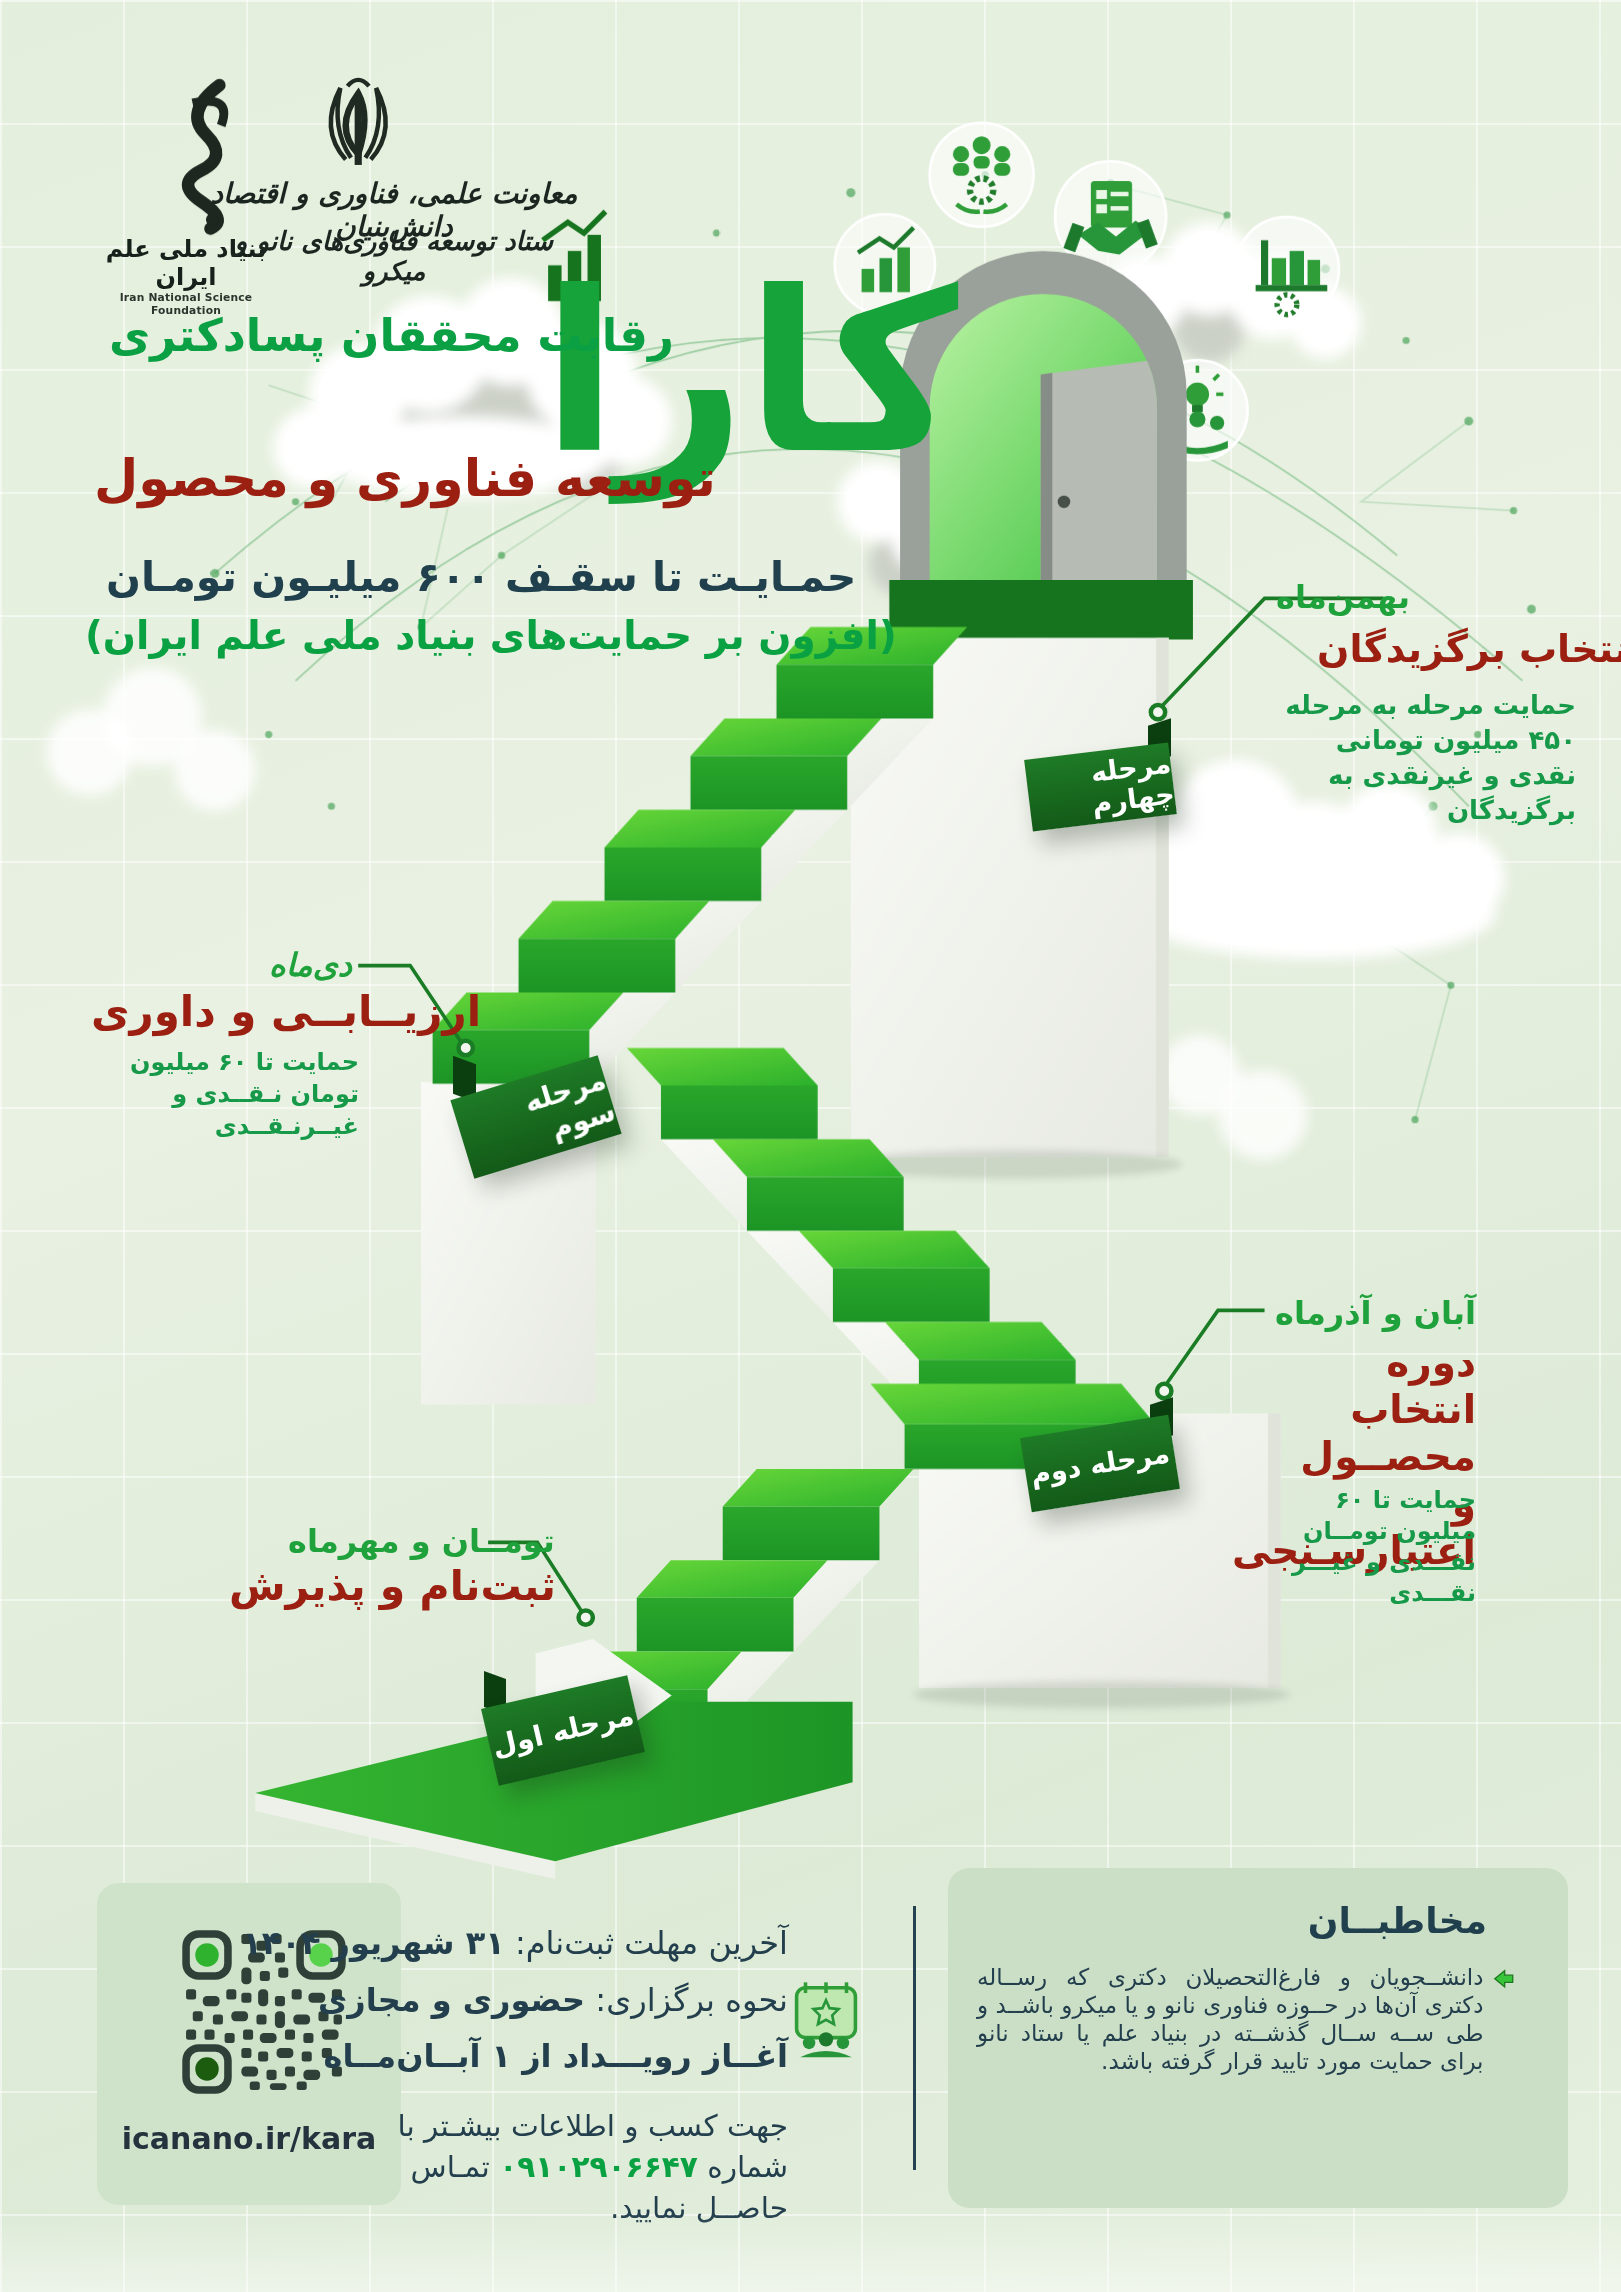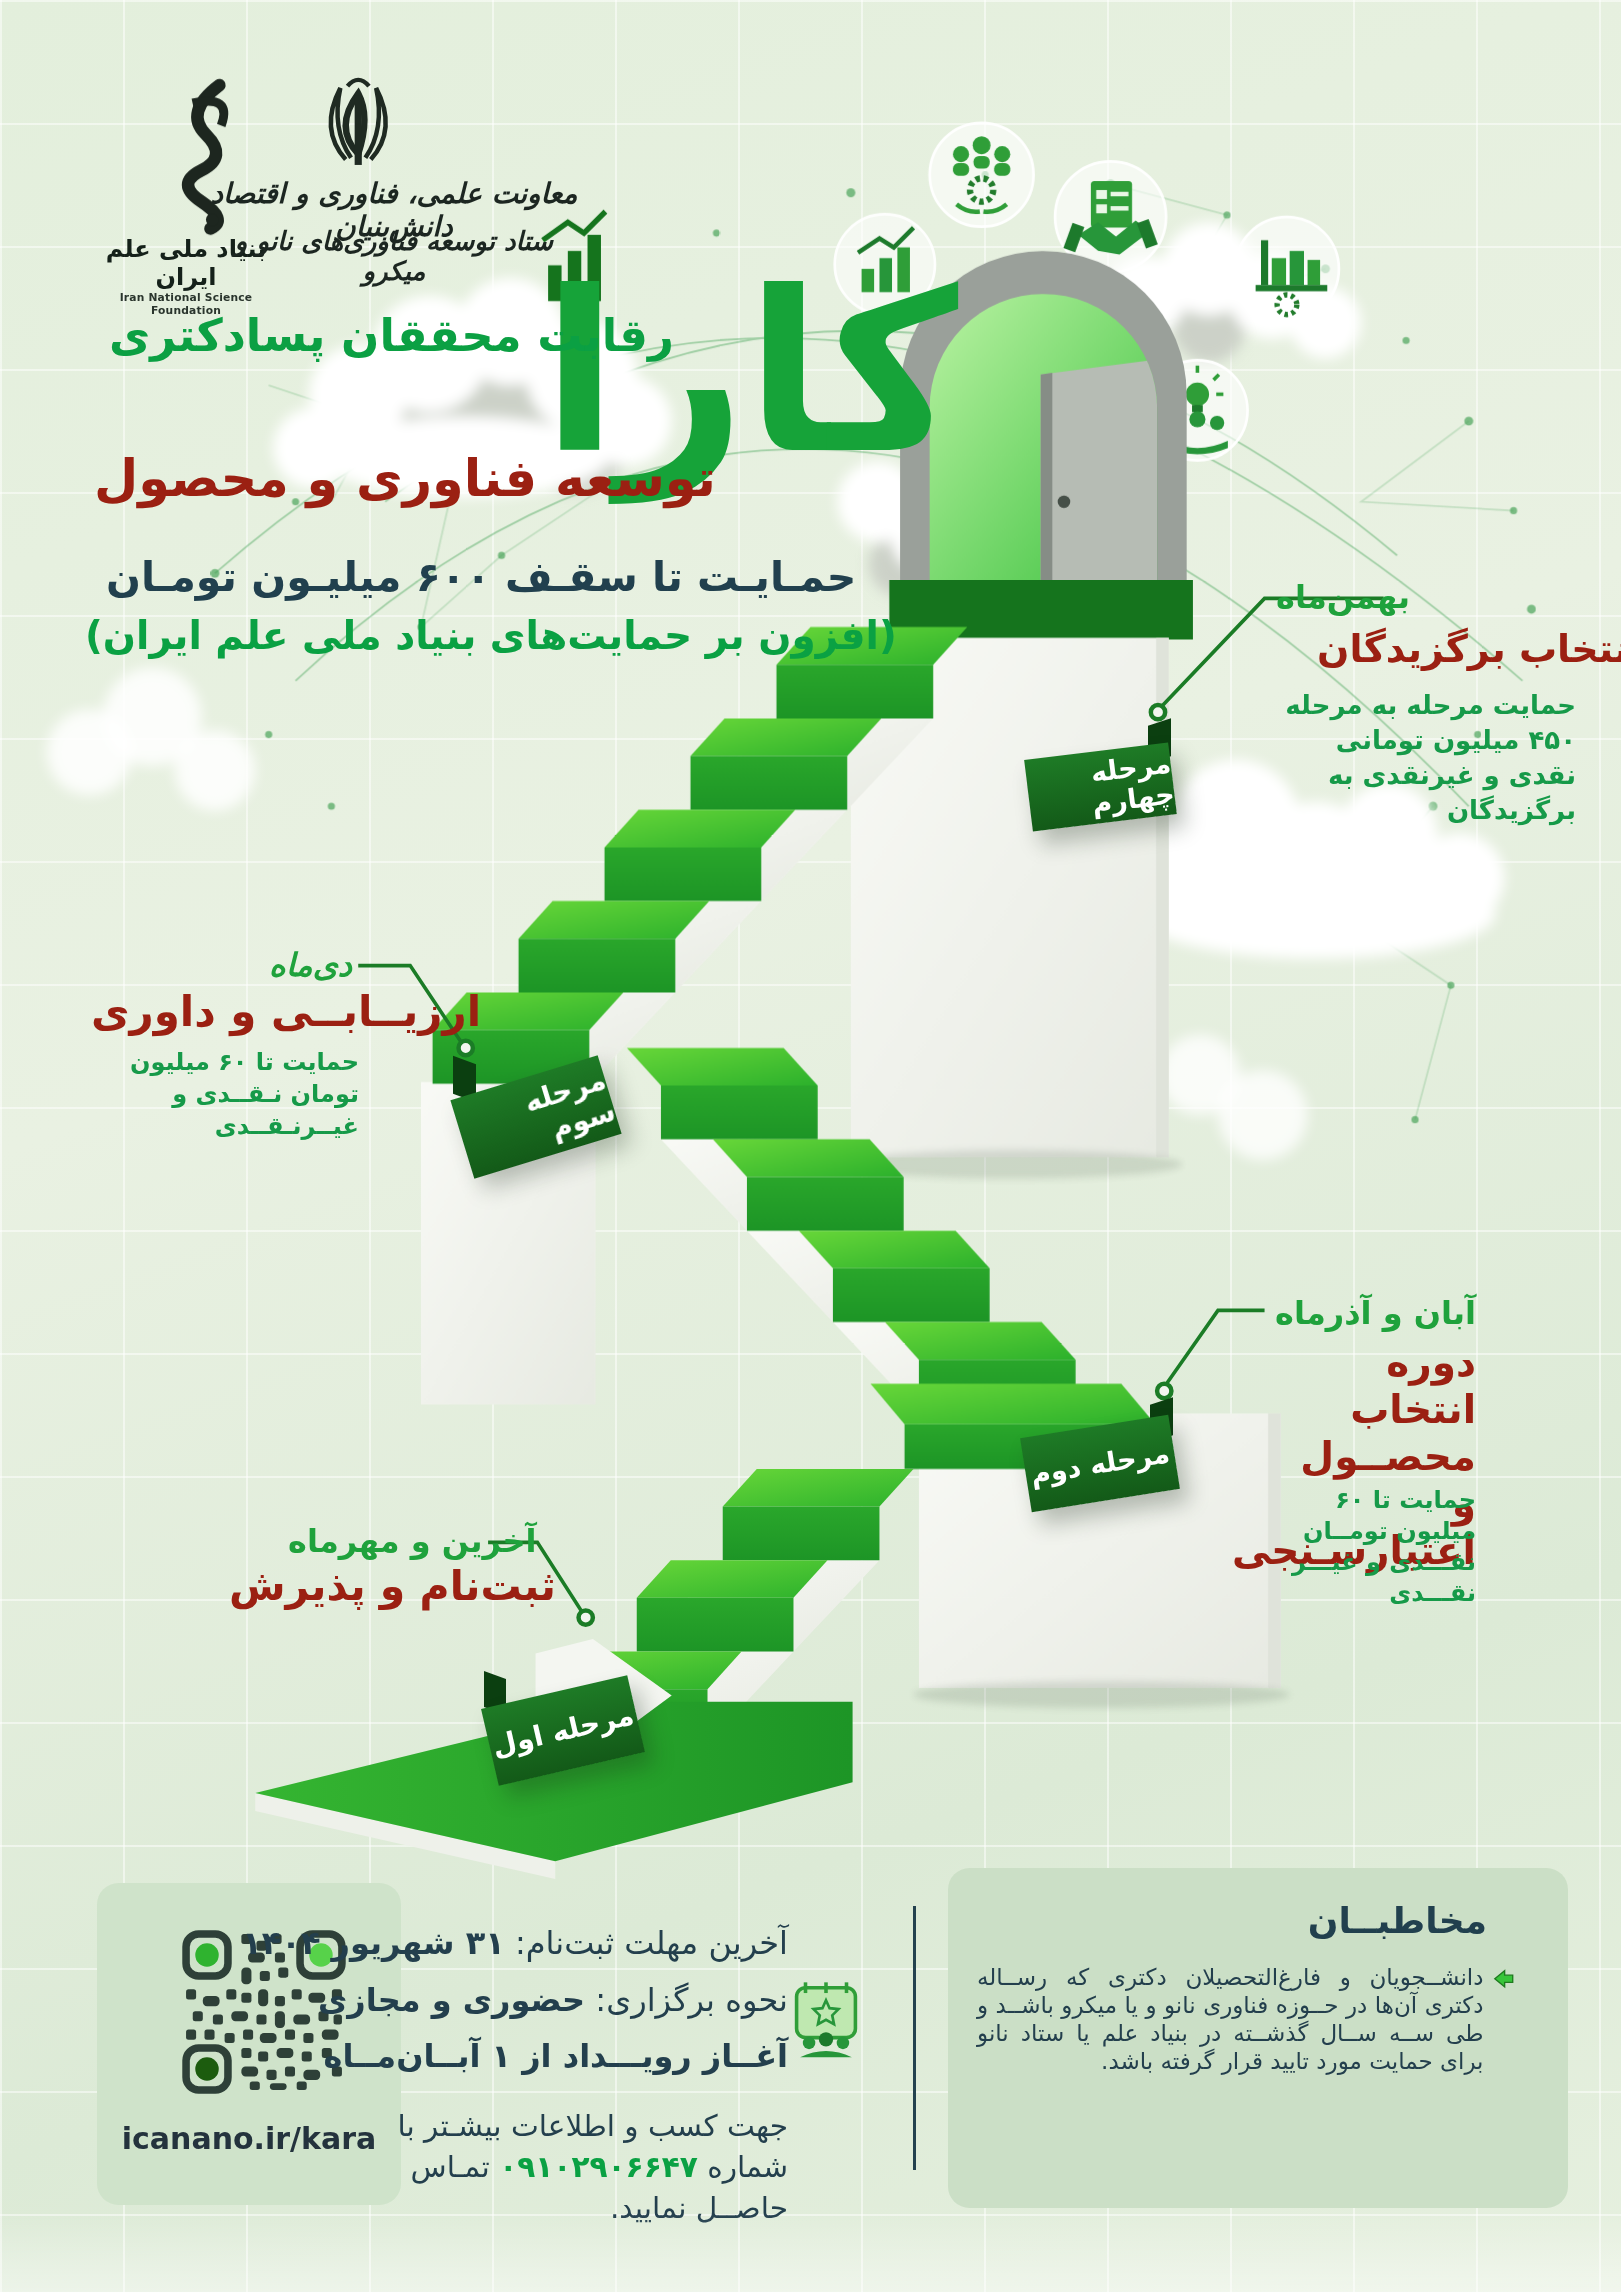--- a/index.html
+++ b/index.html
@@ -348,21 +348,21 @@
   <div class="abs rtl mbody" style="left:1267px;top:688px;width:309px;font-size:26px;line-height:35px;text-align:right;">حمایت مرحله به مرحله ۴۵۰ میلیون تومانی نقدی و غیرنقدی به برگزیدگان</div>
 
   <div class="abs rtl month nowrap" style="left:269px;top:946px;font-style:italic;">دی‌ماه</div>
   <div class="abs rtl mtitle nowrap" style="left:91px;top:987px;font-size:42px;">ارزیــابــی و داوری</div>
   <div class="abs rtl mbody" style="left:90px;top:1046px;width:269px;font-size:24px;line-height:32px;text-align:right;">حمایت تا ۶۰ میلیون تومان نـقــدی و غیــرنـقــدی</div>
 
   <div class="abs rtl month nowrap" style="left:1274px;top:1294px;width:202px;text-align:right;">آبان و آذرماه</div>
   <div class="abs rtl mtitle" style="left:1272px;top:1339px;width:204px;font-size:39px;line-height:47px;text-align:right;">دوره انتخاب محصــول و اعتبارسـنجی</div>
   <div class="abs rtl mbody" style="left:1272px;top:1485px;width:204px;font-size:24px;line-height:31px;text-align:right;">حمایت تا ۶۰ میلیون تومــان نقـــدی و غیـــر نقـــدی</div>
 
-  <div class="abs rtl month nowrap" style="left:288px;top:1522px;">آخرین و مهرماه</div>
+  <div class="abs rtl month nowrap" style="left:288px;top:1522px;">تومــان و مهرماه</div>
   <div class="abs rtl mtitle nowrap" style="left:229px;top:1562px;font-size:41px;">ثبت‌نام و پذیرش</div>
 
   <div class="fold" style="left:1148px;top:722px;width:23px;height:38px;transform:skewY(-18deg);"></div>
   <div class="ribbon" style="left:1028px;top:751px;width:145px;height:72px;transform:rotate(-7deg);font-size:27px;">
     <span>مرحله چهارم</span>
   </div>
 
   <div class="fold" style="left:453px;top:1060px;width:23px;height:38px;transform:skewY(20deg);"></div>
   <div class="ribbon" style="left:459px;top:1076px;width:154px;height:82px;transform:rotate(-17deg);font-size:28px;">
     <span>مرحله سوم</span>

